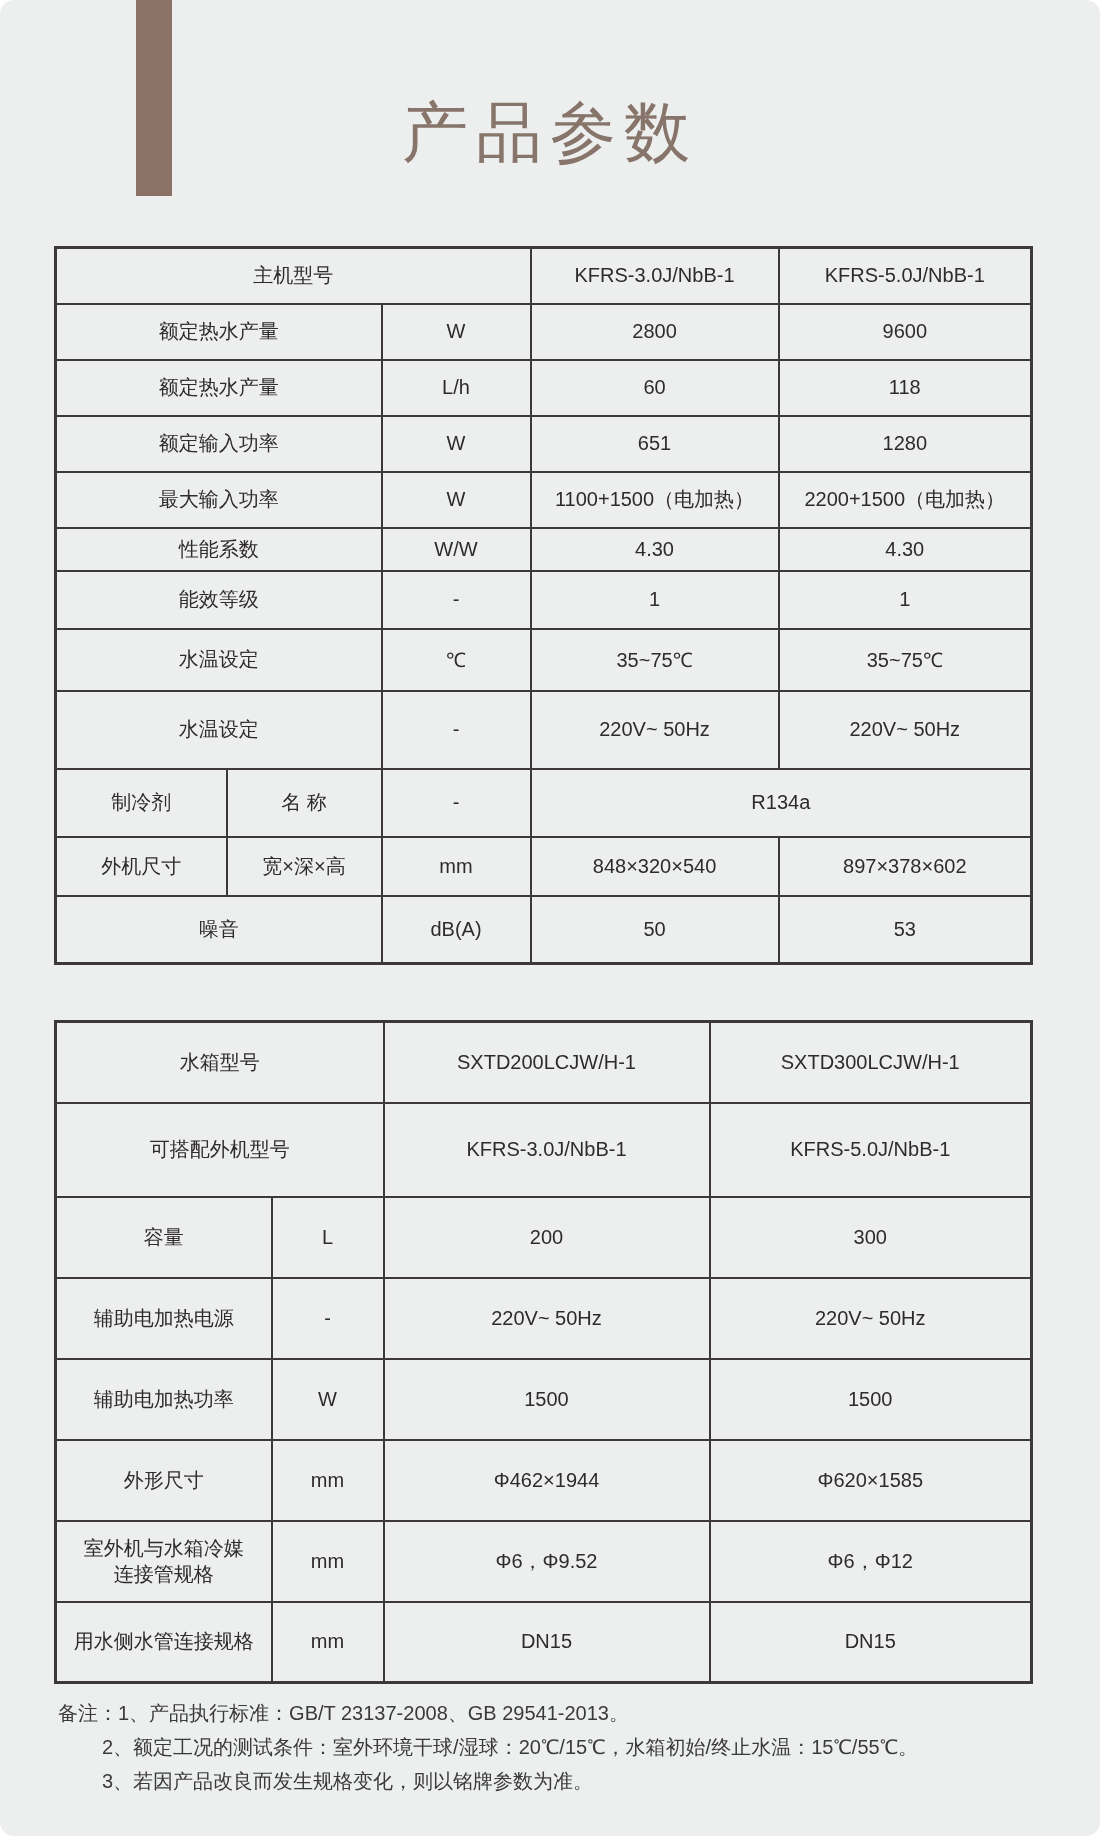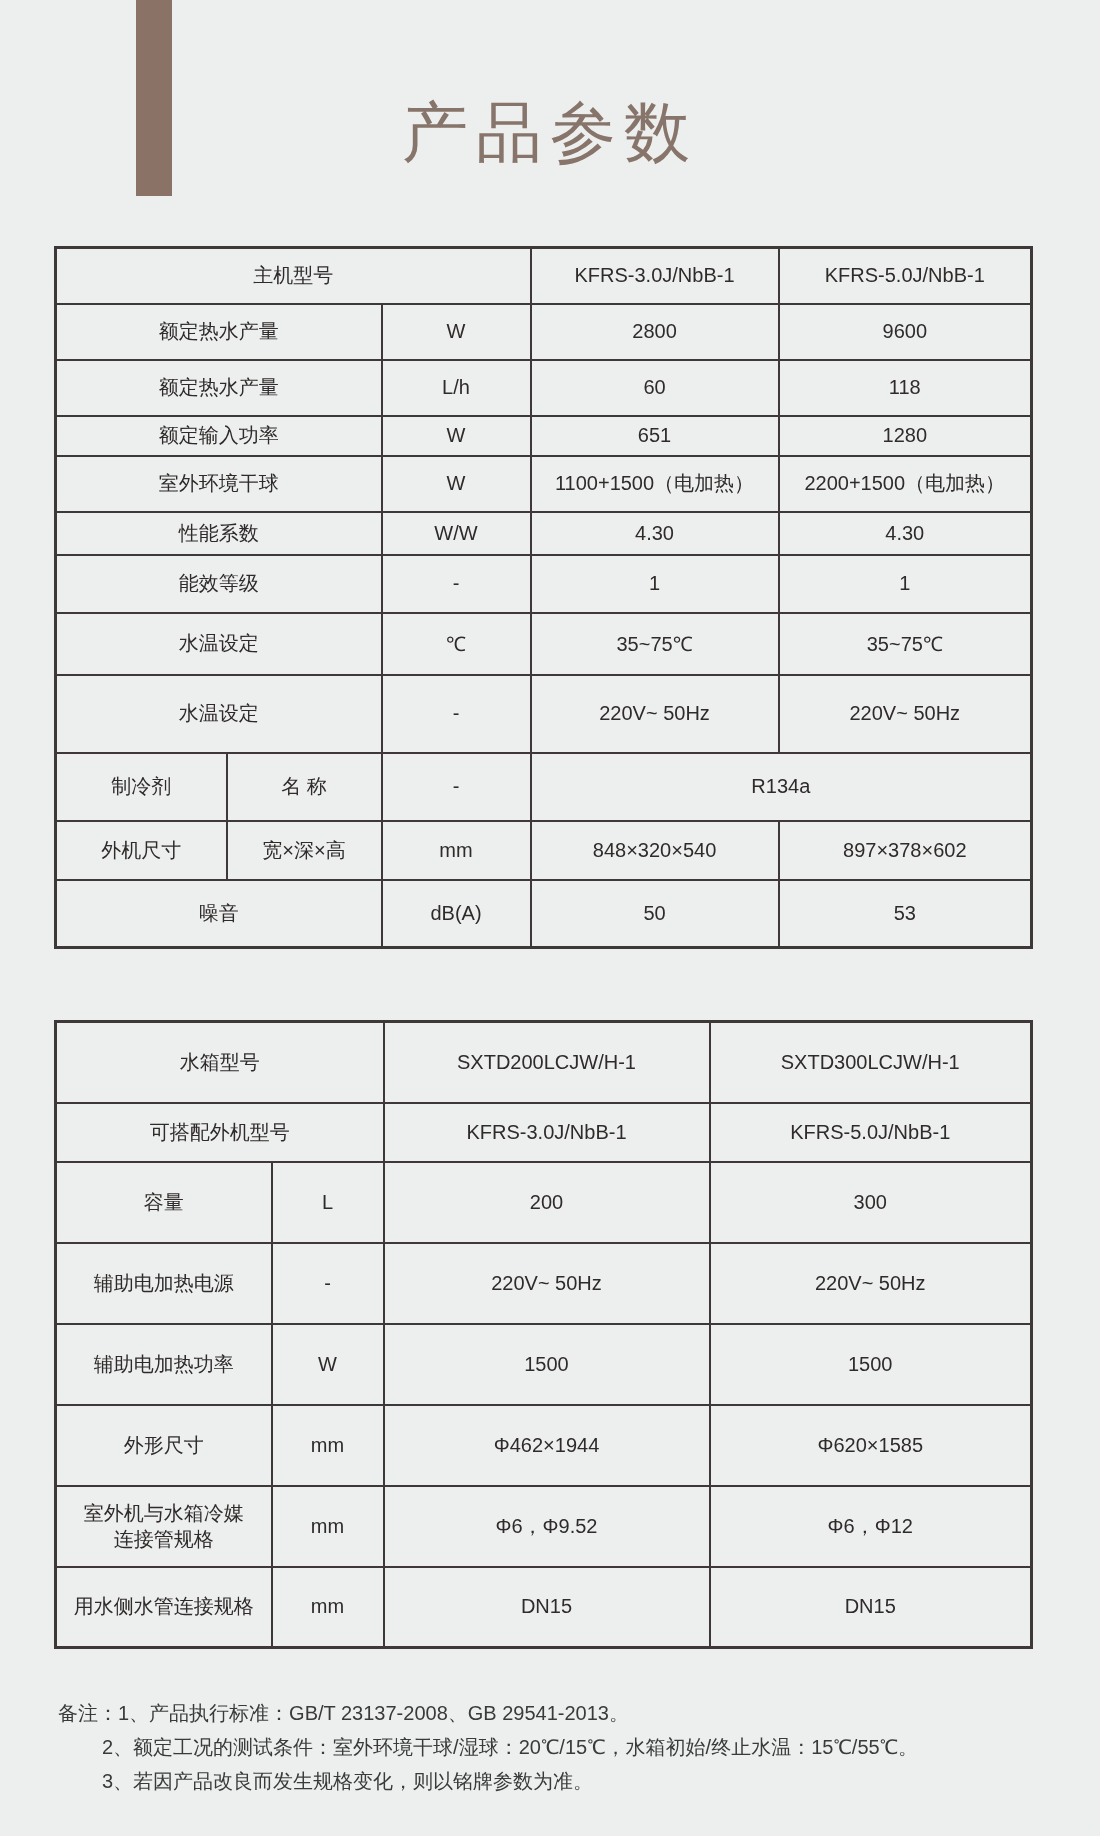--- a/index.html
+++ b/index.html
@@ -3,20 +3,21 @@
 <meta charset="utf-8">
 <style>
   html,body { margin:0; padding:0; }
   .page {
     position:relative;
     width:1100px; height:1836px;
     background:#edefee;
     font-family:"Liberation Sans", sans-serif;
     color:#2f2b2a;
     overflow:hidden;
+    border-radius:14px;
   }
   .accent-bar {
     position:absolute; left:136px; top:0;
     width:36px; height:196px;
     background:#8a7366;
   }
   .page-title {
     position:absolute; left:0; top:88px; width:1100px;
     text-align:center;
     font-size:66px; letter-spacing:8px;
@@ -78,28 +79,28 @@
       <td>W</td>
       <td>2800</td>
       <td>9600</td>
     </tr>
     <tr style="height:56px">
       <td colspan="2">额定热水产量</td>
       <td>L/h</td>
       <td>60</td>
       <td>118</td>
     </tr>
-    <tr style="height:40px">
+    <tr style="height:56px">
       <td colspan="2">额定输入功率</td>
       <td>W</td>
       <td>651</td>
       <td>1280</td>
     </tr>
     <tr style="height:56px">
-      <td colspan="2">室外环境干球</td>
+      <td colspan="2">最大输入功率</td>
       <td>W</td>
       <td>1100+1500（电加热）</td>
       <td>2200+1500（电加热）</td>
     </tr>
     <tr style="height:43px">
       <td colspan="2">性能系数</td>
       <td>W/W</td>
       <td>4.30</td>
       <td>4.30</td>
     </tr>
@@ -149,21 +150,21 @@
         <col style="width:112px">
       <col style="width:326px">
         <col style="width:322px">
     </colgroup>
     <tbody>
         <tr style="height:81px">
       <td colspan="2">水箱型号</td>
       <td>SXTD200LCJW/H-1</td>
       <td>SXTD300LCJW/H-1</td>
     </tr>
-    <tr style="height:59px">
+    <tr style="height:94px">
       <td colspan="2">可搭配外机型号</td>
       <td>KFRS-3.0J/NbB-1</td>
       <td>KFRS-5.0J/NbB-1</td>
     </tr>
     <tr style="height:81px">
       <td>容量</td>
       <td>L</td>
       <td>200</td>
       <td>300</td>
     </tr>

